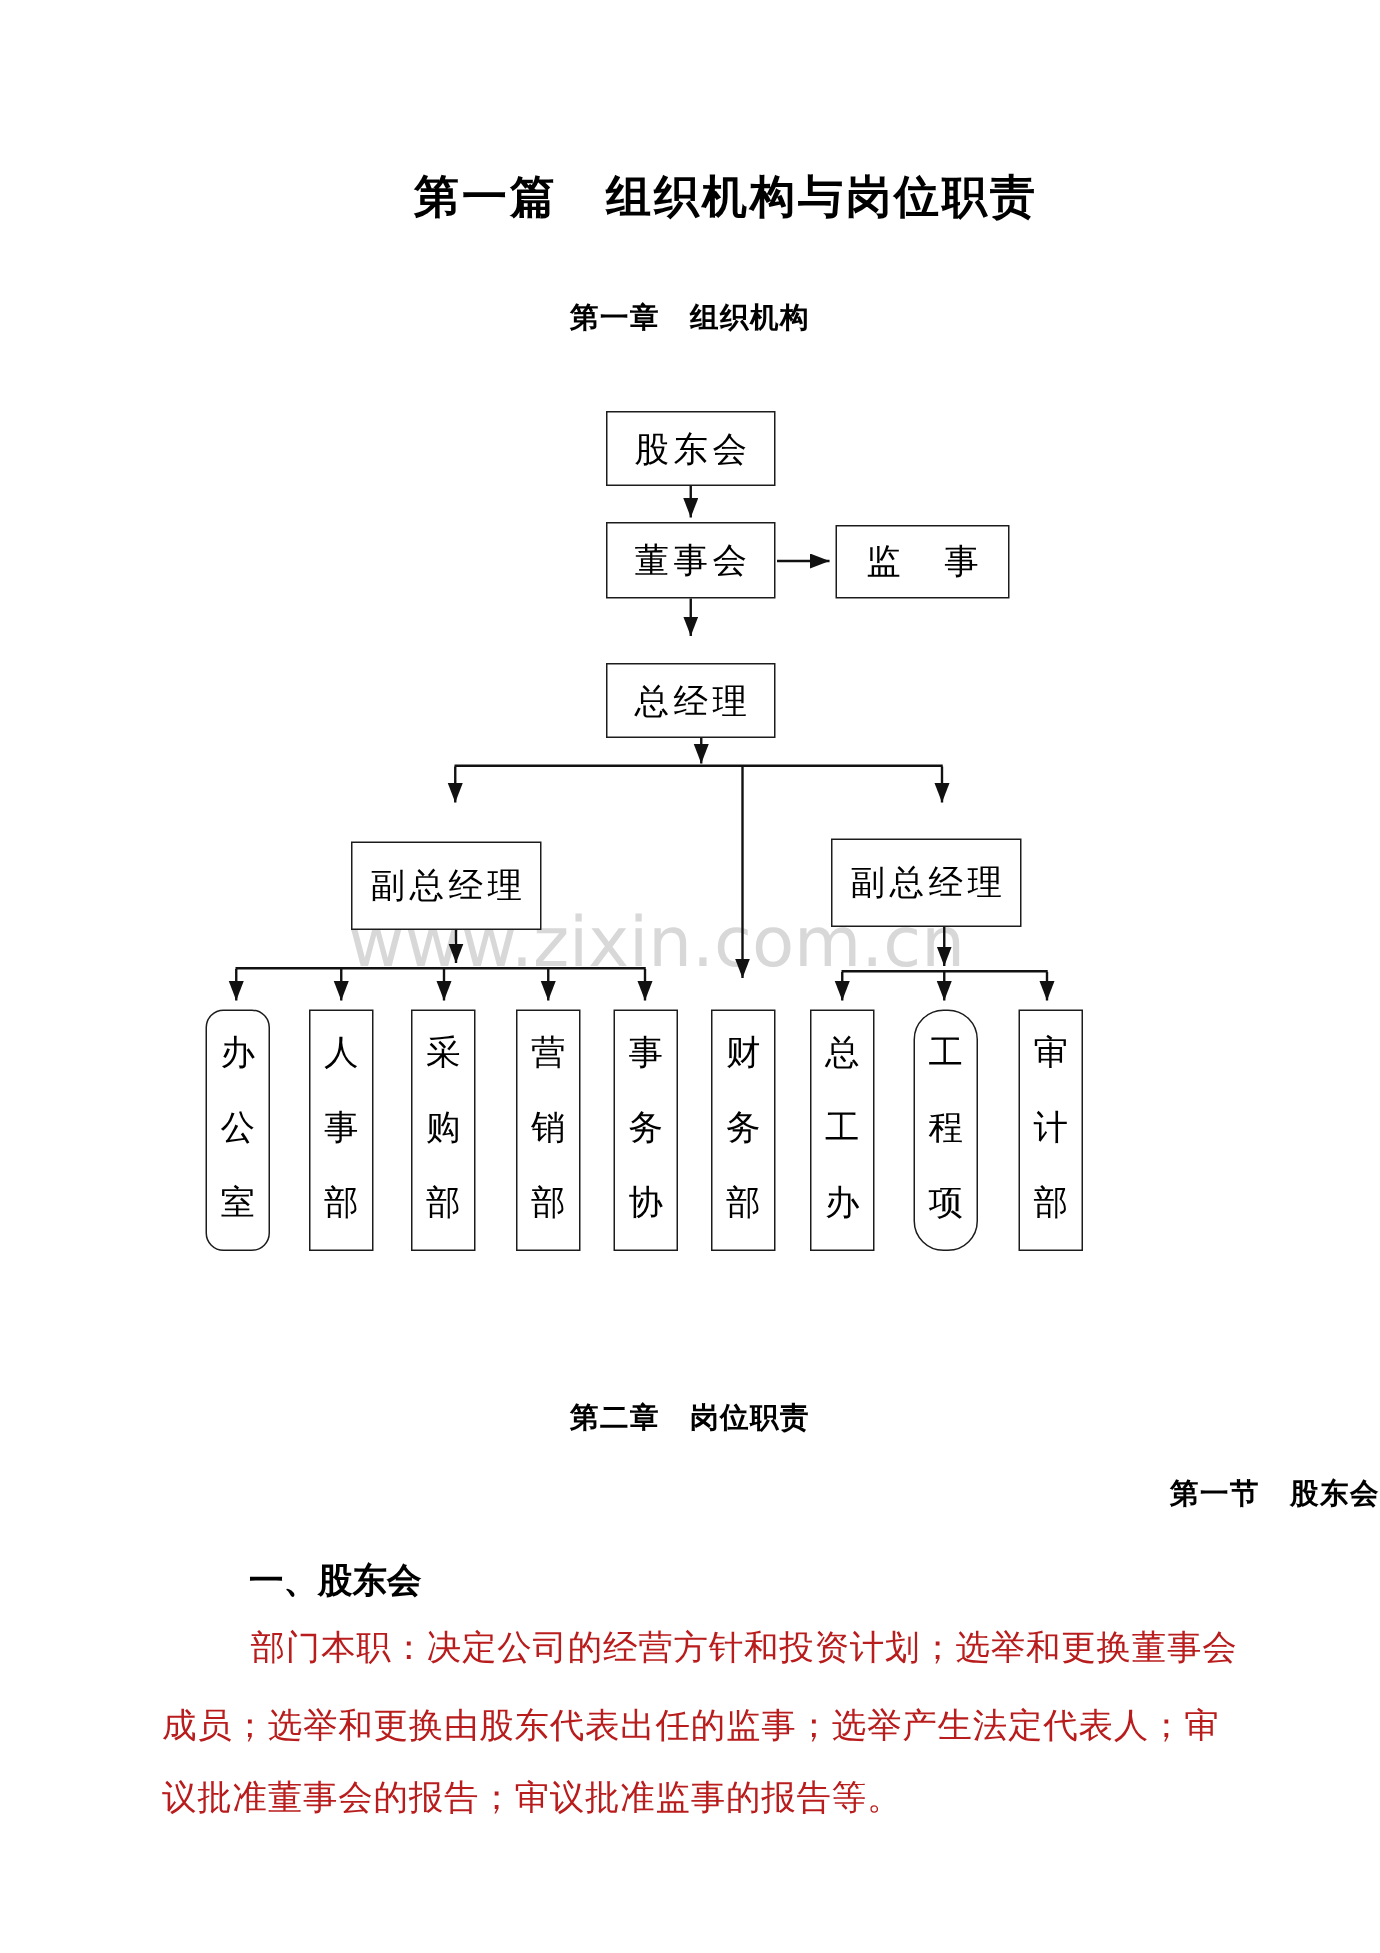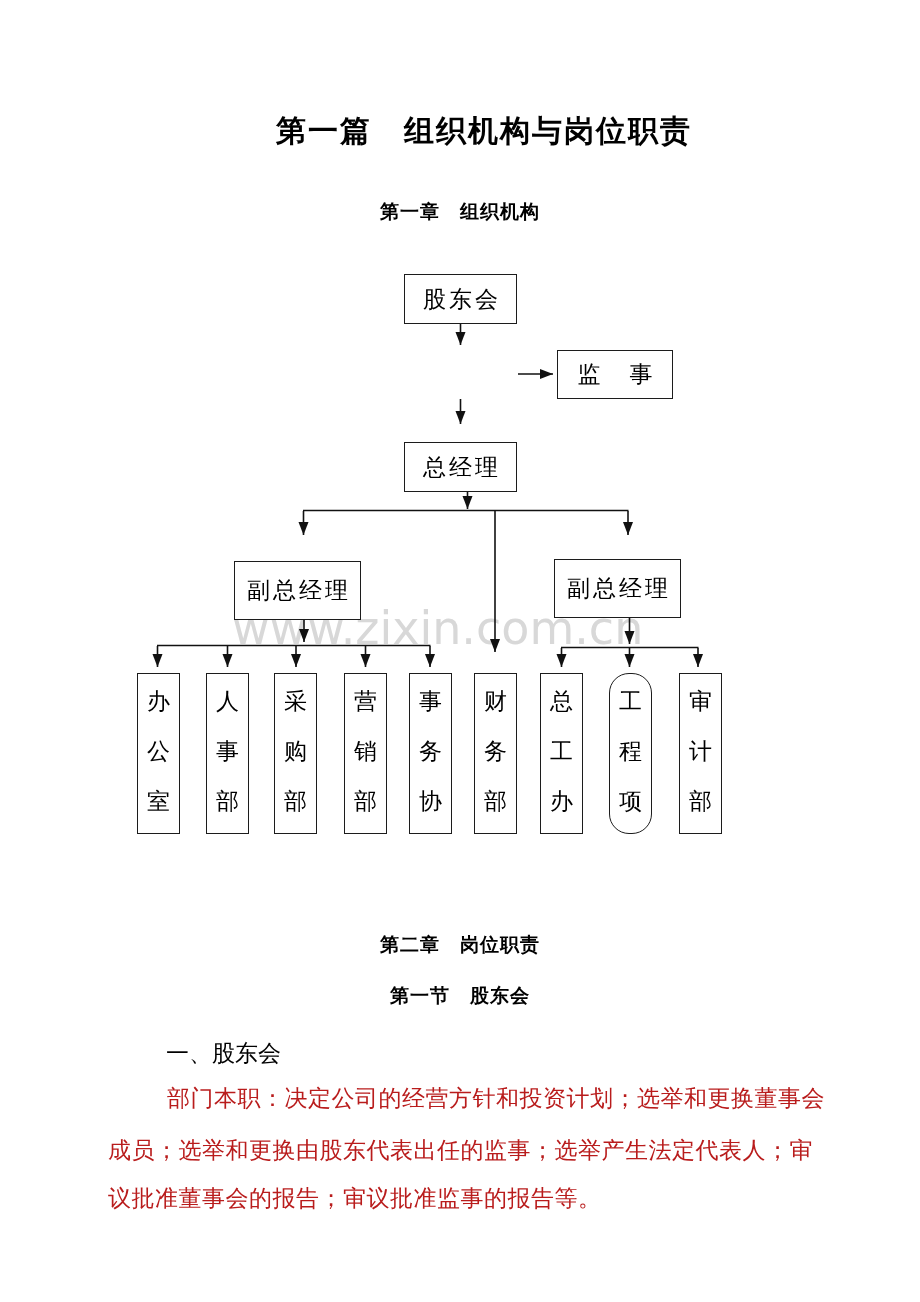--- a/index.html
+++ b/index.html
@@ -31,21 +31,21 @@
     letter-spacing: 2px;
     margin-left: 24px;
   }
   .h-chapter {
     font-size: 19px;
     font-weight: bold;
     letter-spacing: 1px;
   }
   .h-sub {
     font-size: 23px;
-    font-weight: normal;
+    font-weight: bold;
   }
   .body-line {
     font-size: 23px;
     letter-spacing: 0.5px;
     white-space: pre;
     color: #b91c1c;
   }
   
   #org-chart {
     position: absolute;
@@ -108,30 +108,31 @@
   <div class="abs center-line h-title" style="top:111px;">第一篇　组织机构与岗位职责</div>
 
   <div class="abs center-line h-chapter" style="top:199px;">第一章　组织机构</div>
 
   <div id="watermark">www.zixin.com.cn</div>
 
   <div id="org-chart">
 
     <div class="node" style="left:404px; top:274px; width:113px; height:50px;">股东会</div>
 
+    <div class="node" style="left:404px; top:348px; width:113px; height:51px;">董事会</div>
 
     <div class="node" style="left:557px; top:350px; width:116px; height:49px;">监　事</div>
 
     <div class="node" style="left:404px; top:442px; width:113px; height:50px;">总经理</div>
 
     <div class="node" style="left:234px; top:561px; width:127px; height:59px;">副总经理</div>
 
     <div class="node" style="left:554px; top:559px; width:127px; height:59px;">副总经理</div>
 
-    <div class="dept" style="left:137px;">办公室</div>
+    <div class="dept" style="left:137px;border-radius:12px;">办公室</div>
     <div class="dept" style="left:206px;">人事部</div>
     <div class="dept" style="left:274px;">采购部</div>
     <div class="dept" style="left:344px;">营销部</div>
     <div class="dept" style="left:409px;">事务协</div>
     <div class="dept" style="left:474px;">财务部</div>
     <div class="dept" style="left:540px;">总工办</div>
     <div class="dept" style="left:609px;border-radius:20px;">工程项</div>
     <div class="dept" style="left:679px;">审计部</div>
 
     <svg id="connector-svg" width="920" height="1302" viewBox="0 0 920 1302">
@@ -170,21 +171,21 @@
 
       <line x1="561" y1="647.5" x2="698.5" y2="647.5"></line>
       <line x1="561.5" y1="648" x2="561.5" y2="667" marker-end="url(#arrow)"></line>
       <line x1="629.5" y1="648" x2="629.5" y2="667" marker-end="url(#arrow)"></line>
       <line x1="698" y1="648" x2="698" y2="667" marker-end="url(#arrow)"></line>
     </svg>
   </div>
 
   <div class="abs center-line h-chapter" style="top:932px;">第二章　岗位职责</div>
 
-  <div class="abs center-line h-chapter" style="top:983px;">第一节　股东会</div>
+  <div class="abs center-line h-chapter" style="top:983px;text-align:right;">第一节　股东会</div>
 
   <div class="abs h-sub" style="left:166px; top:1038px;">一、股东会</div>
 
   <div class="abs body-line" style="left:167px; top:1083px;">部门本职：决定公司的经营方针和投资计划；选举和更换董事会</div>
   <div class="abs body-line" style="left:108px; top:1135px;">成员；选举和更换由股东代表出任的监事；选举产生法定代表人；审</div>
   <div class="abs body-line" style="left:108px; top:1183px;">议批准董事会的报告；审议批准监事的报告等。</div>
 
 </div>
 
 </body></html>

